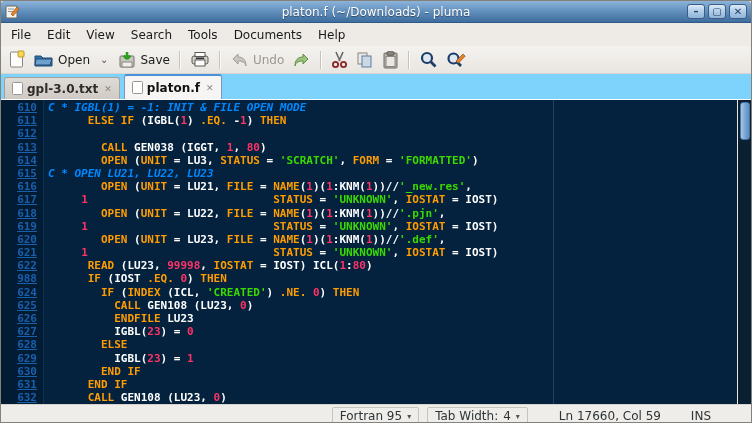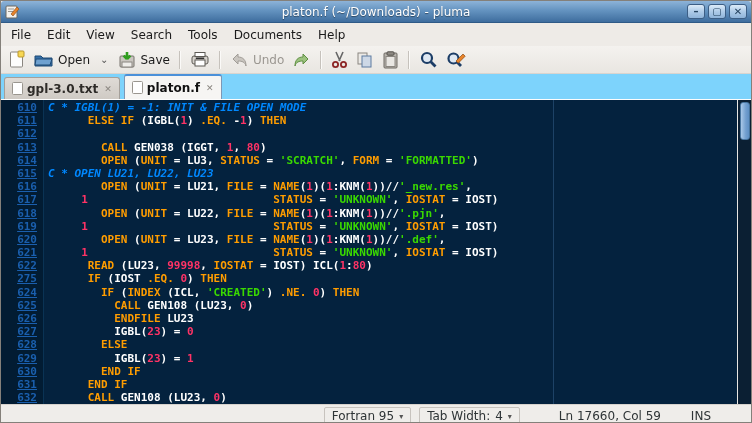--- a/index.html
+++ b/index.html
@@ -48,21 +48,21 @@
 
   
   .vscroll{position:absolute;top:0;right:0;bottom:0;width:14px;background:#0b1f33;border-left:1px solid #e8e6e2;box-sizing:border-box;}
   .vthumb{position:absolute;left:2px;right:1px;top:2px;height:36px;border:1px solid #48759f;border-radius:3px;background:linear-gradient(90deg,#a9c8e8,#729fcf 60%,#5f90c4);}
 
   
   .statusbar{height:22px;background:#efedea;border-top:1px solid #d6d2cd;display:flex;align-items:center;font-size:12px;color:#2e3436;}
   .sb-spacer{flex:1;}
   .sb-combo{display:flex;align-items:center;gap:5px;padding:1px 7px;border:1px solid #c7c3be;border-radius:2px;background:#efedea;margin-right:8px;}
   .sb-arrow{font-size:8px;color:#555;}
-  .sb-pos{margin:0 14px 0 16px;min-width:118px;padding-left:15px;}
+  .sb-pos{margin:0 14px 0 8px;min-width:118px;padding-left:15px;}
   .sb-mode{margin-right:40px;font-weight:normal;}
 </style>
 </head>
 <body>
 
 <div class="window">
 
   <div class="titlebar">
     <svg class="app-icon" viewBox="0 0 15 14">
       <rect x="1" y="1" width="11" height="12" rx="1" fill="#f4f2ee" stroke="#6b6862"></rect>
@@ -237,21 +237,21 @@
         </div>
         <div class="row">
           <span class="ln">621</span>
           <span class="src"><span class="pl">     </span><span class="num">1</span><span class="pl">                            </span><span class="kw">STATUS</span><span class="pl"> = </span><span class="str">'UNKNOWN'</span><span class="pl">, </span><span class="kw">IOSTAT</span><span class="pl"> = IOST)</span></span>
         </div>
         <div class="row">
           <span class="ln">622</span>
           <span class="src"><span class="pl">      </span><span class="kw">READ</span><span class="pl"> (LU23, </span><span class="num">99998</span><span class="pl">, </span><span class="kw">IOSTAT</span><span class="pl"> = IOST) ICL(</span><span class="num">1</span><span class="pl">:</span><span class="num">80</span><span class="pl">)</span></span>
         </div>
         <div class="row">
-          <span class="ln">275</span>
+          <span class="ln">988</span>
           <span class="src"><span class="pl">      </span><span class="kw">IF</span><span class="pl"> (IOST </span><span class="kw">.EQ.</span><span class="pl"> </span><span class="num">0</span><span class="pl">) </span><span class="kw">THEN</span></span>
         </div>
         <div class="row">
           <span class="ln">624</span>
           <span class="src"><span class="pl">        </span><span class="kw">IF</span><span class="pl"> (</span><span class="kw">INDEX</span><span class="pl"> (ICL, </span><span class="str">'CREATED'</span><span class="pl">) </span><span class="kw">.NE.</span><span class="pl"> </span><span class="num">0</span><span class="pl">) </span><span class="kw">THEN</span></span>
         </div>
         <div class="row">
           <span class="ln">625</span>
           <span class="src"><span class="pl">          </span><span class="kw">CALL</span><span class="pl"> GEN108 (LU23, </span><span class="num">0</span><span class="pl">)</span></span>
         </div>

